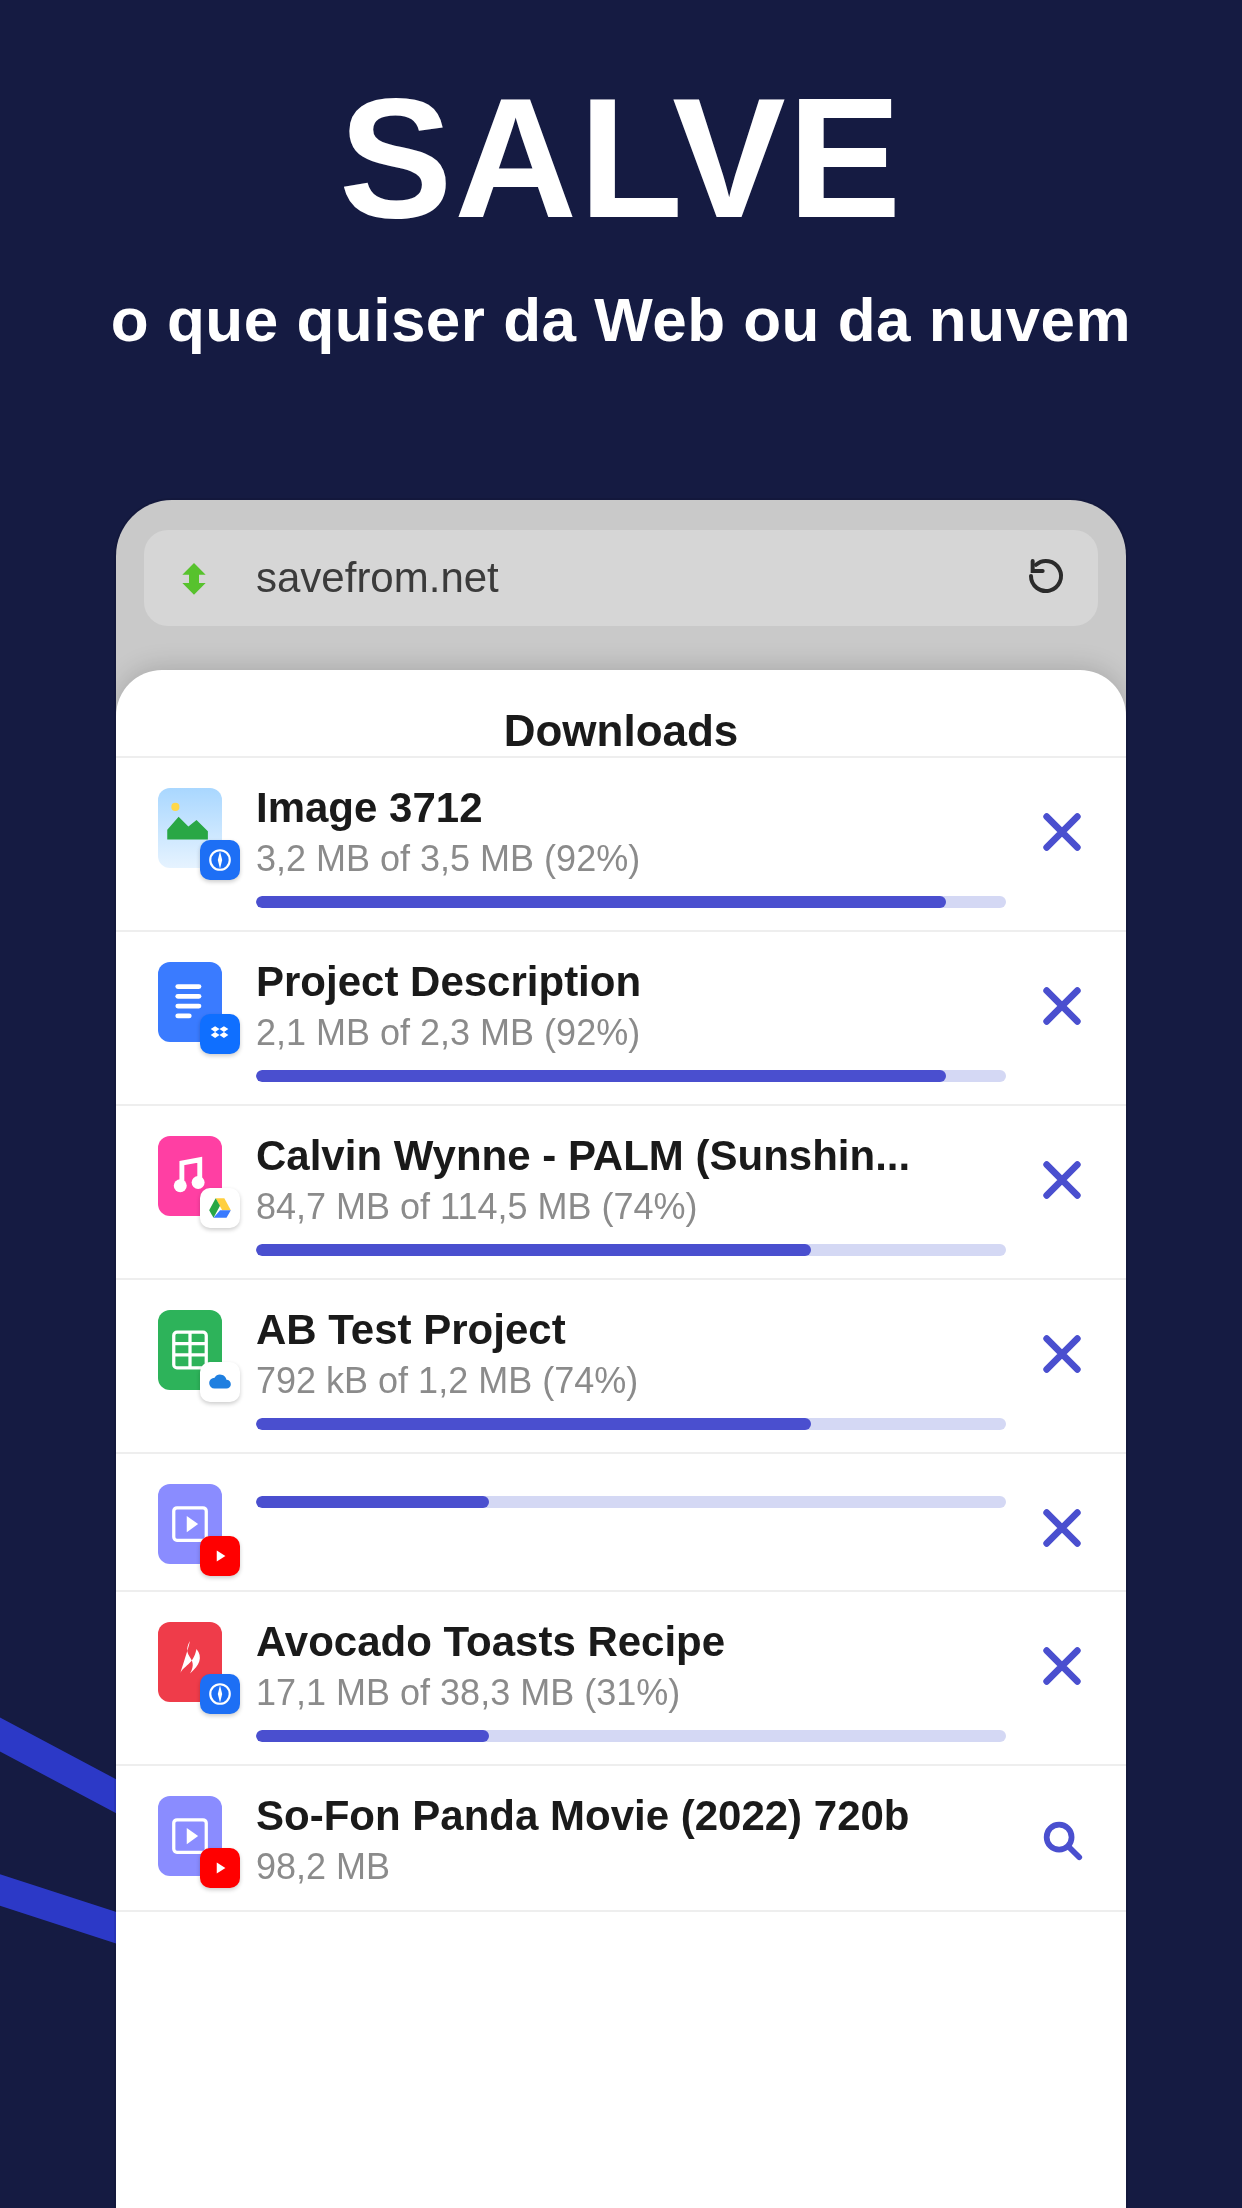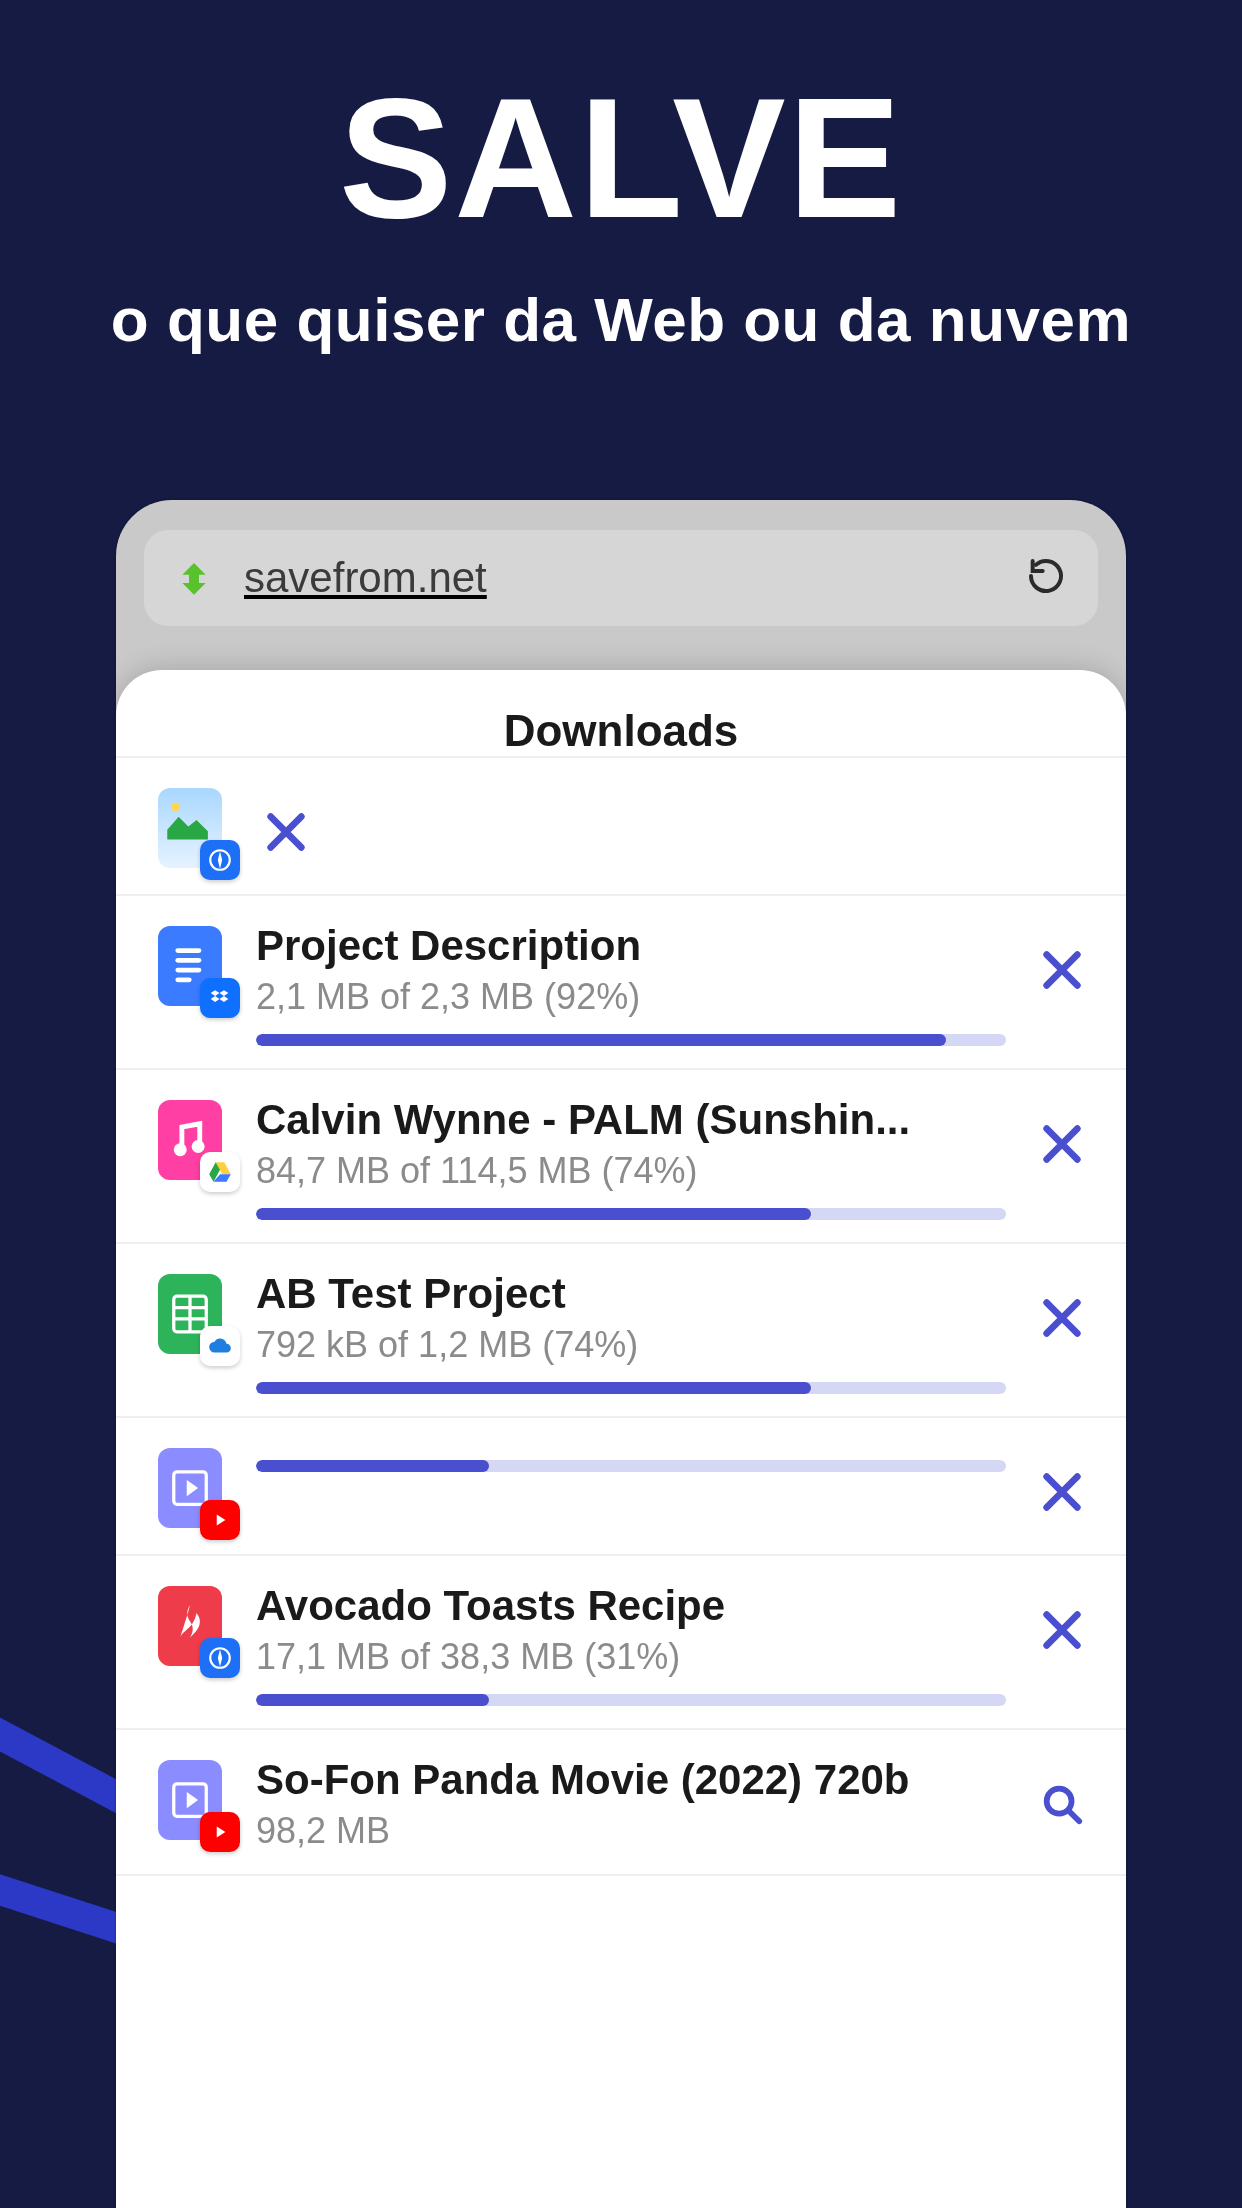--- a/index.html
+++ b/index.html
@@ -33,23 +33,23 @@
 
   .phone {
     position: absolute; left: 50%; transform: translateX(-50%);
     top: 500px; width: 1010px; height: 1720px;
     background: #c9c9c9; border-radius: 56px 56px 0 0;
     overflow: hidden;
     box-shadow: 0 0 0 2px rgba(0,0,0,.08);
   }
 
   .addrbar {
-    display: flex; align-items: center; gap: 28px;
+    display: flex; align-items: center; gap: 40px;
     margin: 30px 28px 0; height: 96px; padding: 0 28px;
-    background: #d6d6d6; border-radius: 24px; text-decoration: underline;
+    background: #d6d6d6; border-radius: 24px;
   }
   .addr-icon {
     width: 44px; height: 44px; display: flex; align-items: center; justify-content: center;
   }
   .addr-text {
     flex: 1; font-size: 42px; color: #3b3b3b; font-weight: 500;
   }
   .reload { width: 44px; height: 44px; color: #333; }
 
   .sheet {
@@ -153,20 +153,27 @@
         <svg viewBox="0 0 64 80" width="52" height="66">
                 <use href="#f-img"></use>
               </svg>
       </div>
       <div class="badge bd-safari">
         <svg viewBox="0 0 24 24" width="26" height="26">
                 <use href="#i-compass"></use>
               </svg>
       </div>
     </div>
+    <div class="meta">
+      <div class="title">Image 3712</div>
+      <div class="sub">3,2 MB of 3,5 MB (92%)</div>
+      <div class="bar">
+              <i style="width:92%"></i>
+            </div>
+    </div>
     <div class="act">
       <svg viewBox="0 0 24 24">
               <use href="#i-close"></use>
             </svg>
     </div>
         </div>
         <div class="row">
     <div class="ficon">
       <div class="main ic-doc">
         <svg viewBox="0 0 64 80" width="52" height="66">

